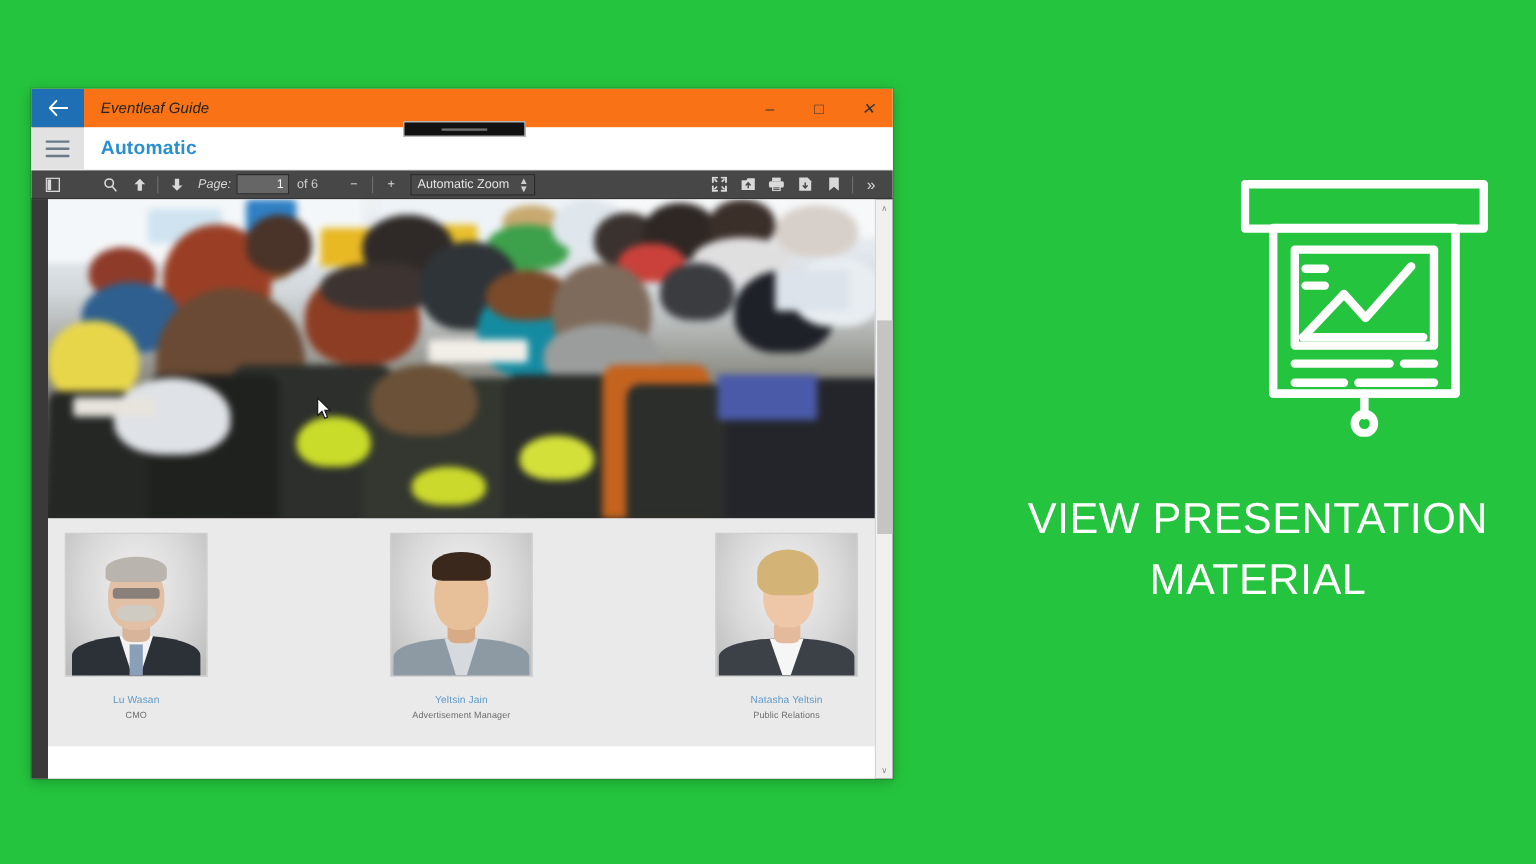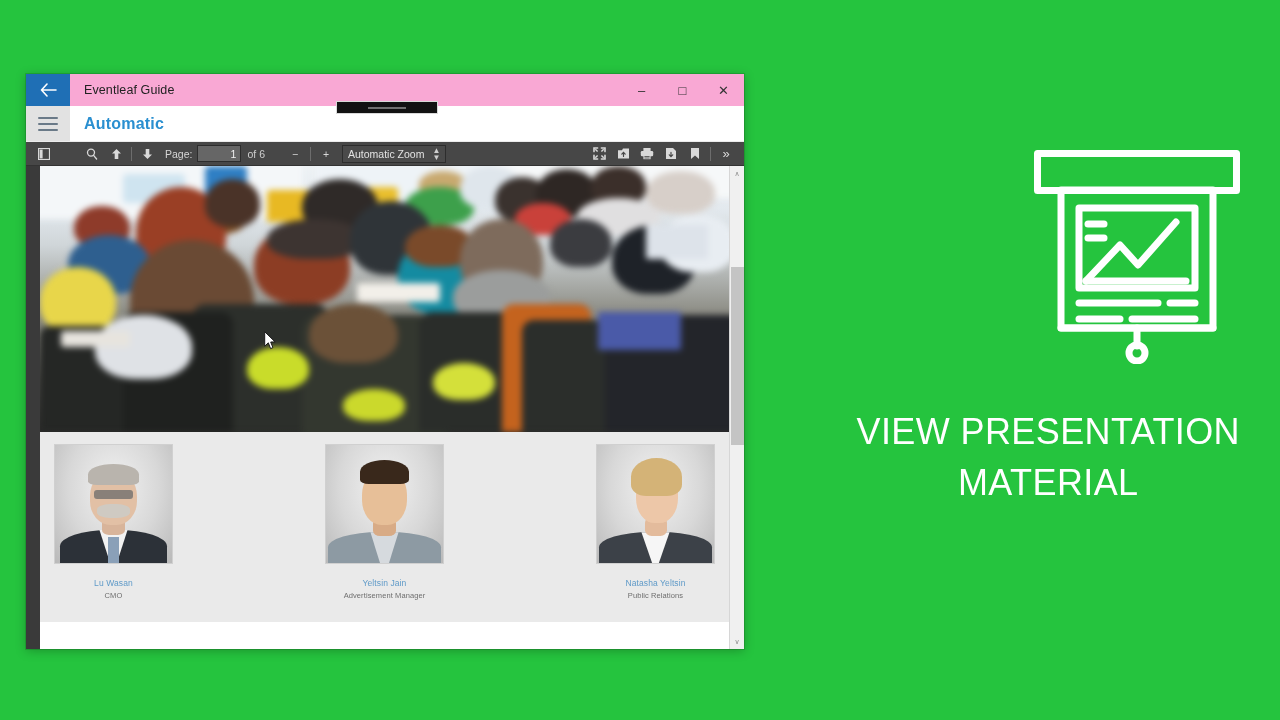--- a/index.html
+++ b/index.html
@@ -26,25 +26,26 @@
     background: #ffffff;
     box-shadow: 0 0 0 1px rgba(0,0,0,.12), 0 2px 10px rgba(0,0,0,.25);
     display: flex;
     flex-direction: column;
     overflow: hidden;
   }
 
   
   .titlebar {
     height: 32px;
-    background: #f9a8d4;
+    background: #f97316;
     display: flex;
     align-items: stretch;
     flex: 0 0 32px;
     position: relative;
+    font-style: italic;
   }
   .back-btn {
     width: 44px;
     background: #1f6fb5;
     display: flex;
     align-items: center;
     justify-content: center;
     cursor: pointer;
   }
   .back-btn svg { display:block; }
@@ -153,20 +154,21 @@
     height: 14px;
     background: #6d6d6d;
     margin: 0 3px;
   }
   .tb-spacer { flex: 1; }
   .page-label {
     font-size: 10.5px;
     color: #d6d6d6;
     margin: 1px 5px 0 6px;
     white-space: nowrap;
+    font-style: italic;
   }
   .page-input {
     width: 44px;
     height: 17px;
     background: #666666;
     border: 1px solid #2d2d2d;
     color: #f0f0f0;
     font-size: 10.5px;
     text-align: right;
     padding-right: 4px;

